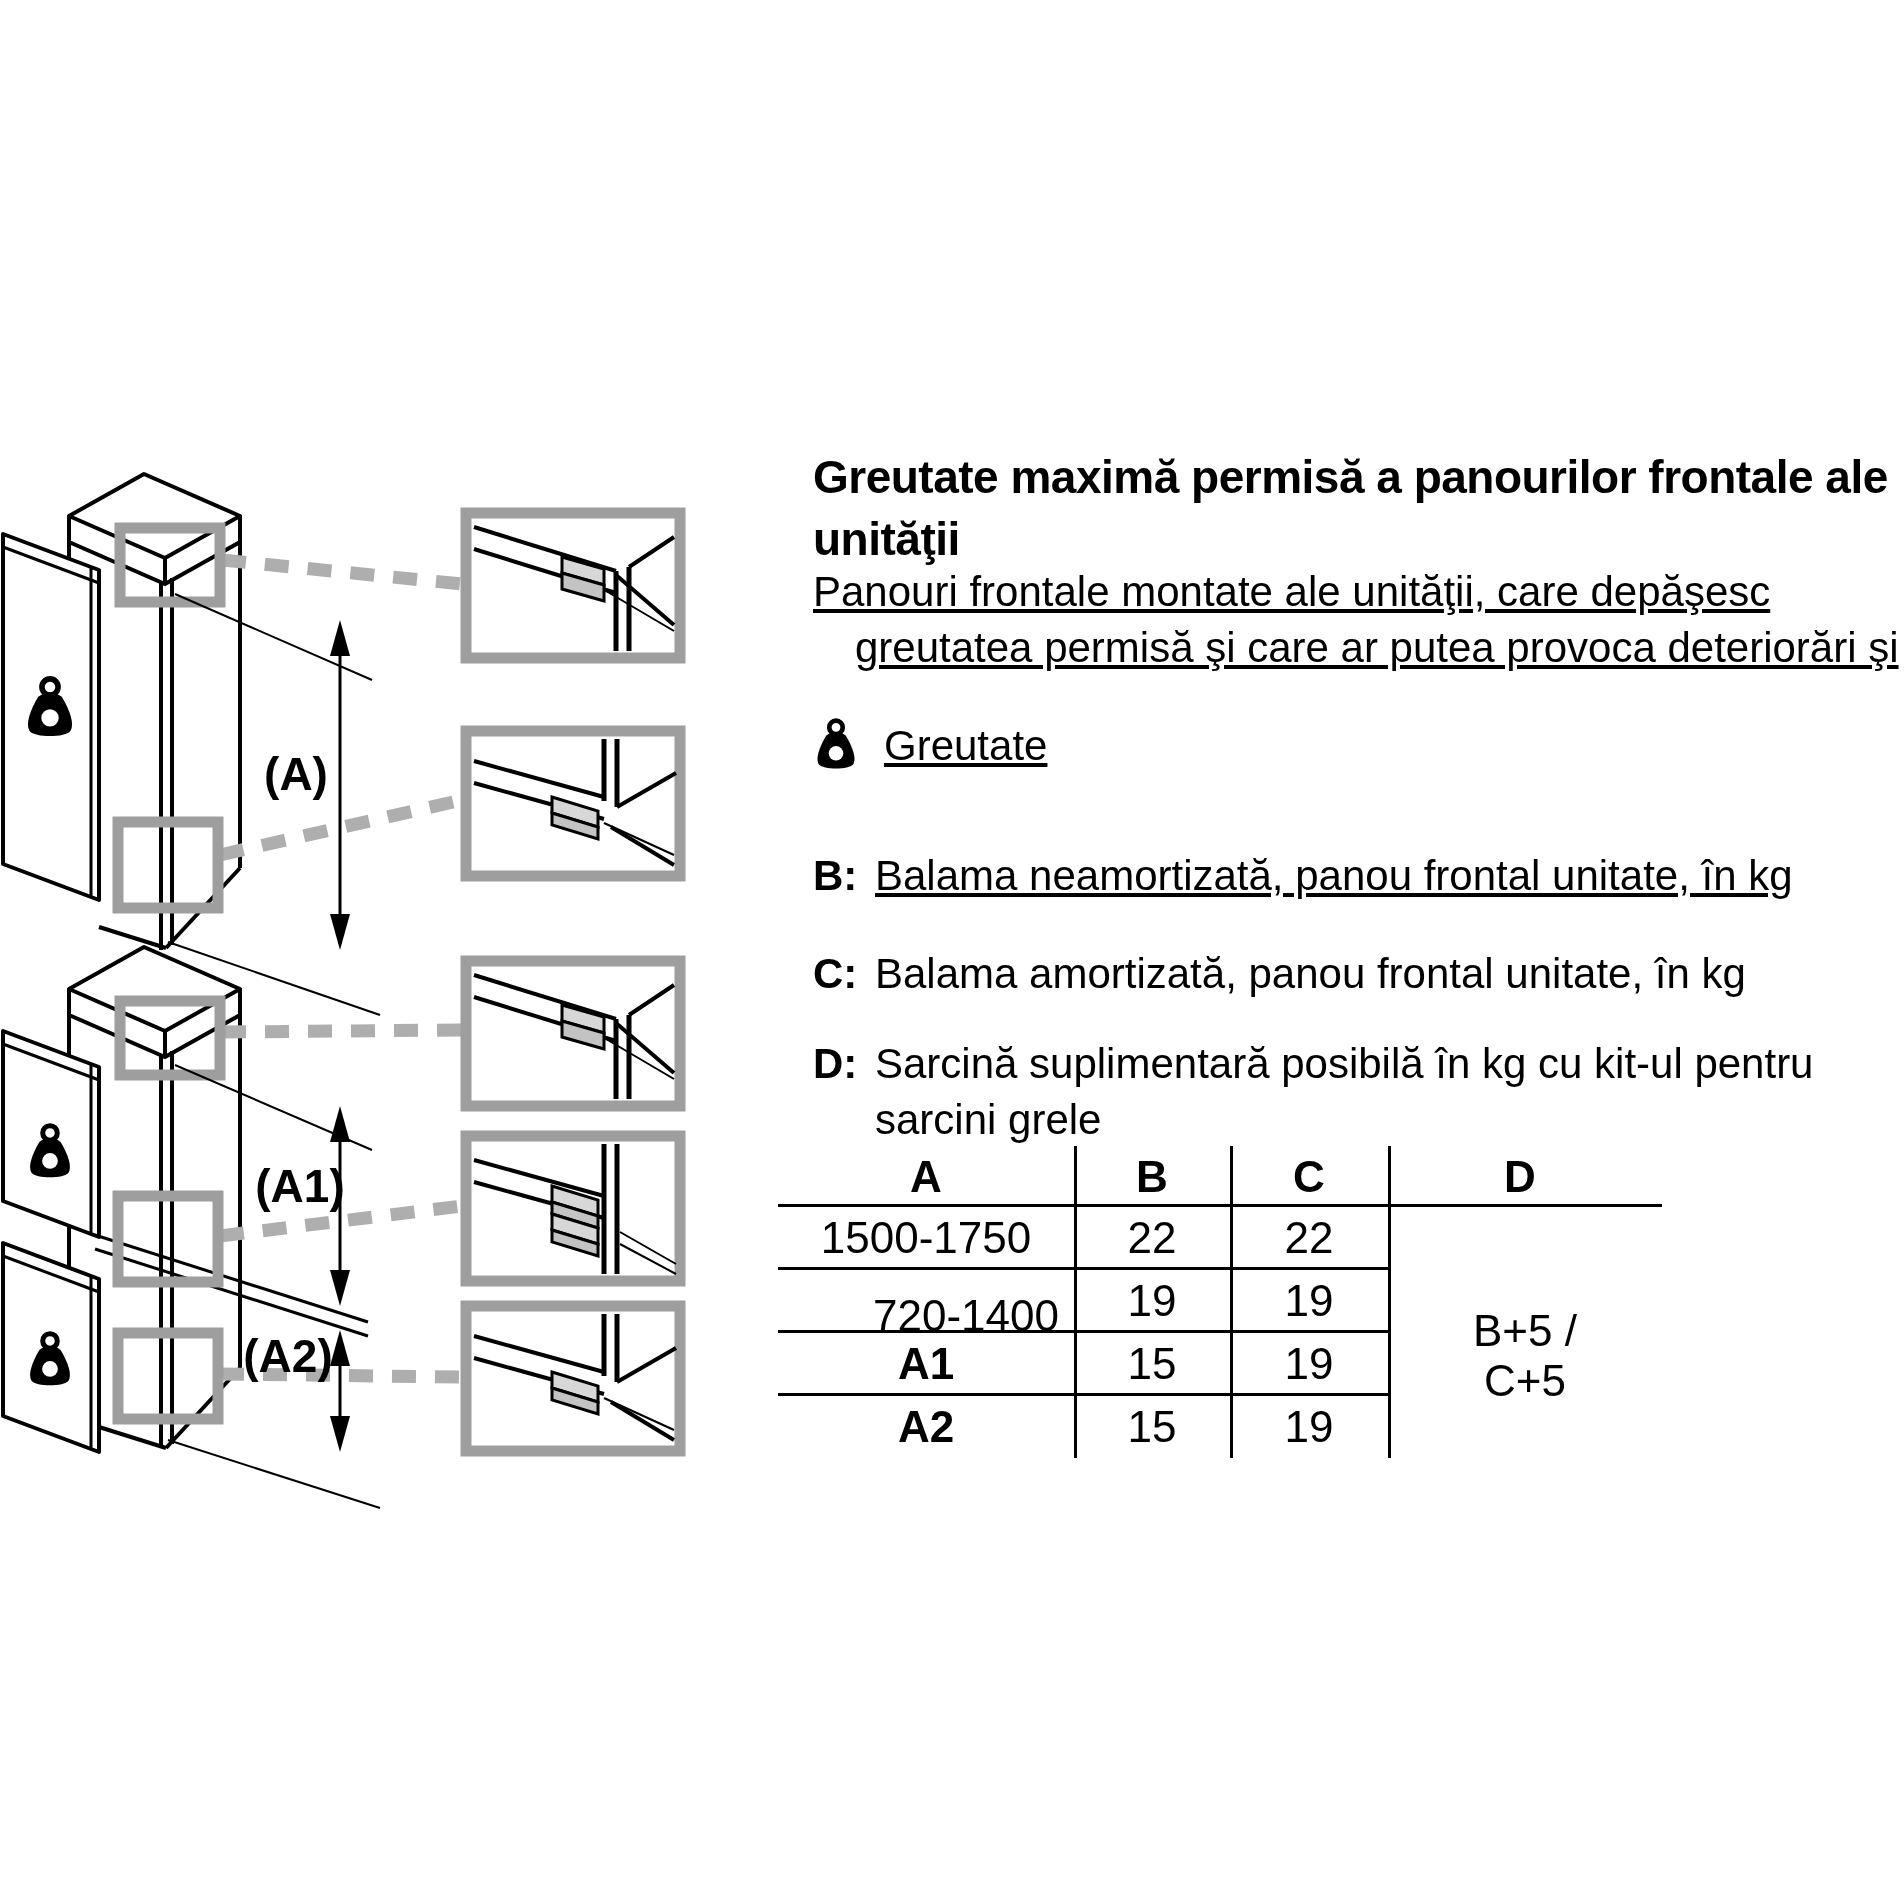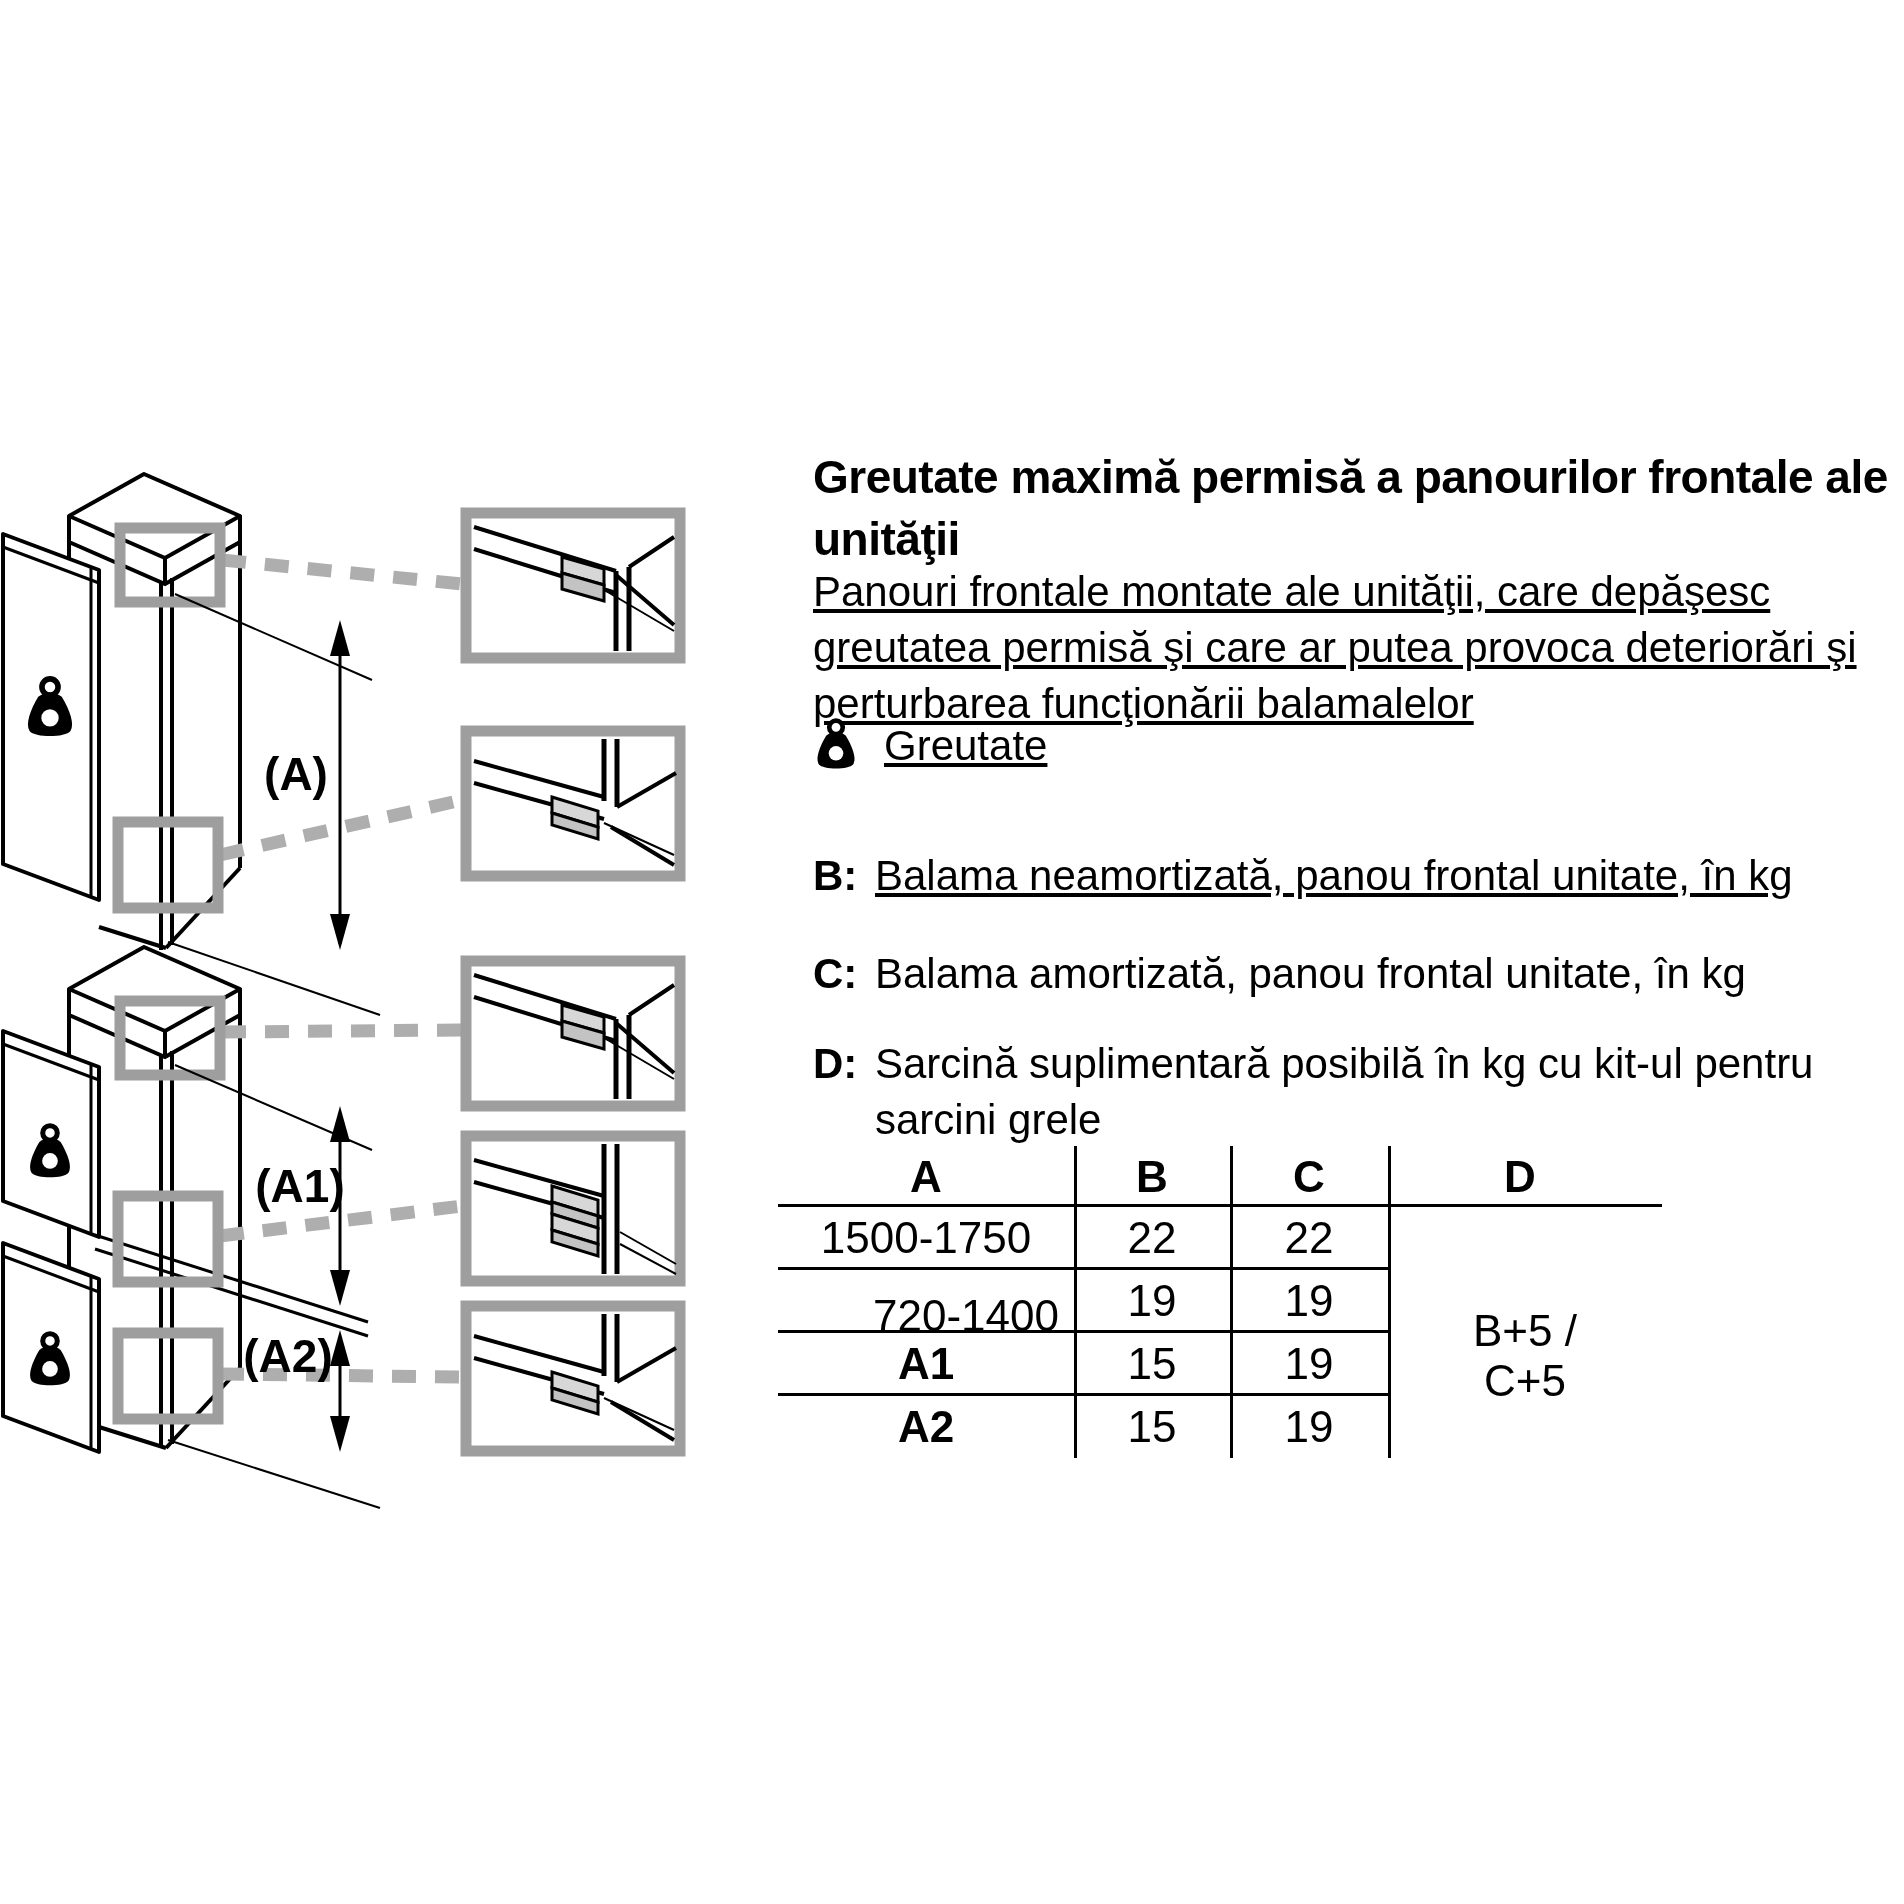--- a/index.html
+++ b/index.html
@@ -213,22 +213,21 @@
       <path d="M151,76 L210,42" stroke="#000" stroke-width="4"></path>
       <path d="M145,96 L208,134" stroke="#000" stroke-width="4"></path>
       <path d="M138,92 L208,124" stroke="#000" stroke-width="2"></path>
     </g>
   </svg>
 
   <div class="abs title" style="left:813px;top:450px;">Greutate maximă permisă a panourilor frontale ale</div>
   <div class="abs title" style="left:813px;top:512px;">unităţii</div>
 
   <div class="abs body" style="left:813px;top:568px;">Panouri frontale montate ale unităţii, care depăşesc</div>
-  <div class="abs body" style="left:813px;top:624px;">greutatea permisă şi care ar putea provoca deteriorări şi</div>
-  <div class="abs body" style="left:813px;top:680px;">perturbarea funcţionării balamalelor</div>
+  <div class="abs body" style="left:855px;top:624px;">greutatea permisă şi care ar putea provoca deteriorări şi</div>
 
   <svg class="abs" style="left:811px;top:716px;" width="50" height="58" viewBox="-25 -29 50 58">
     <g transform="scale(0.52)">
       <circle cx="0" cy="-34" r="13" fill="#fff" stroke="#000" stroke-width="9"></circle>
       <path d="M -19,-18 C -32,4 -40,26 -33,37 C -25,48 25,48 33,37 C 40,26 32,4 19,-18 Q 10,-25 0,-25 Q -10,-25 -19,-18 Z" fill="#000"></path>
       <circle cx="0" cy="16" r="14" fill="#fff"></circle>
     </g>
   </svg>
   <div class="abs body" style="left:884px;top:722px;">Greutate</div>
 

